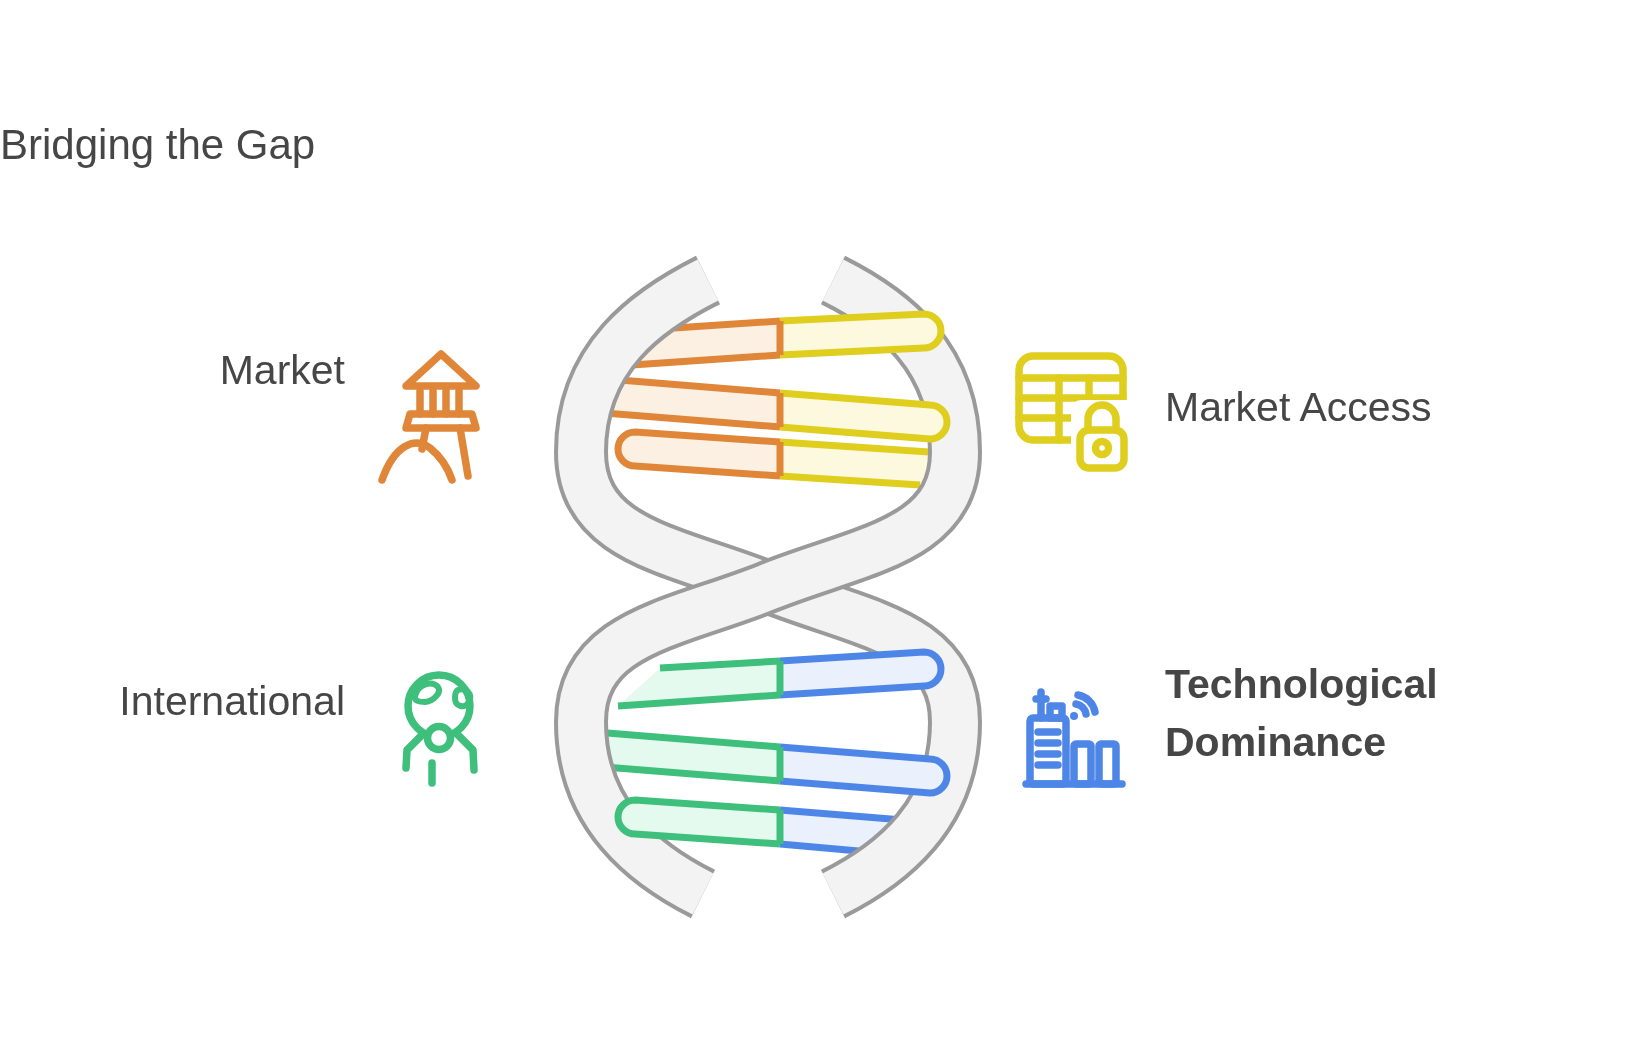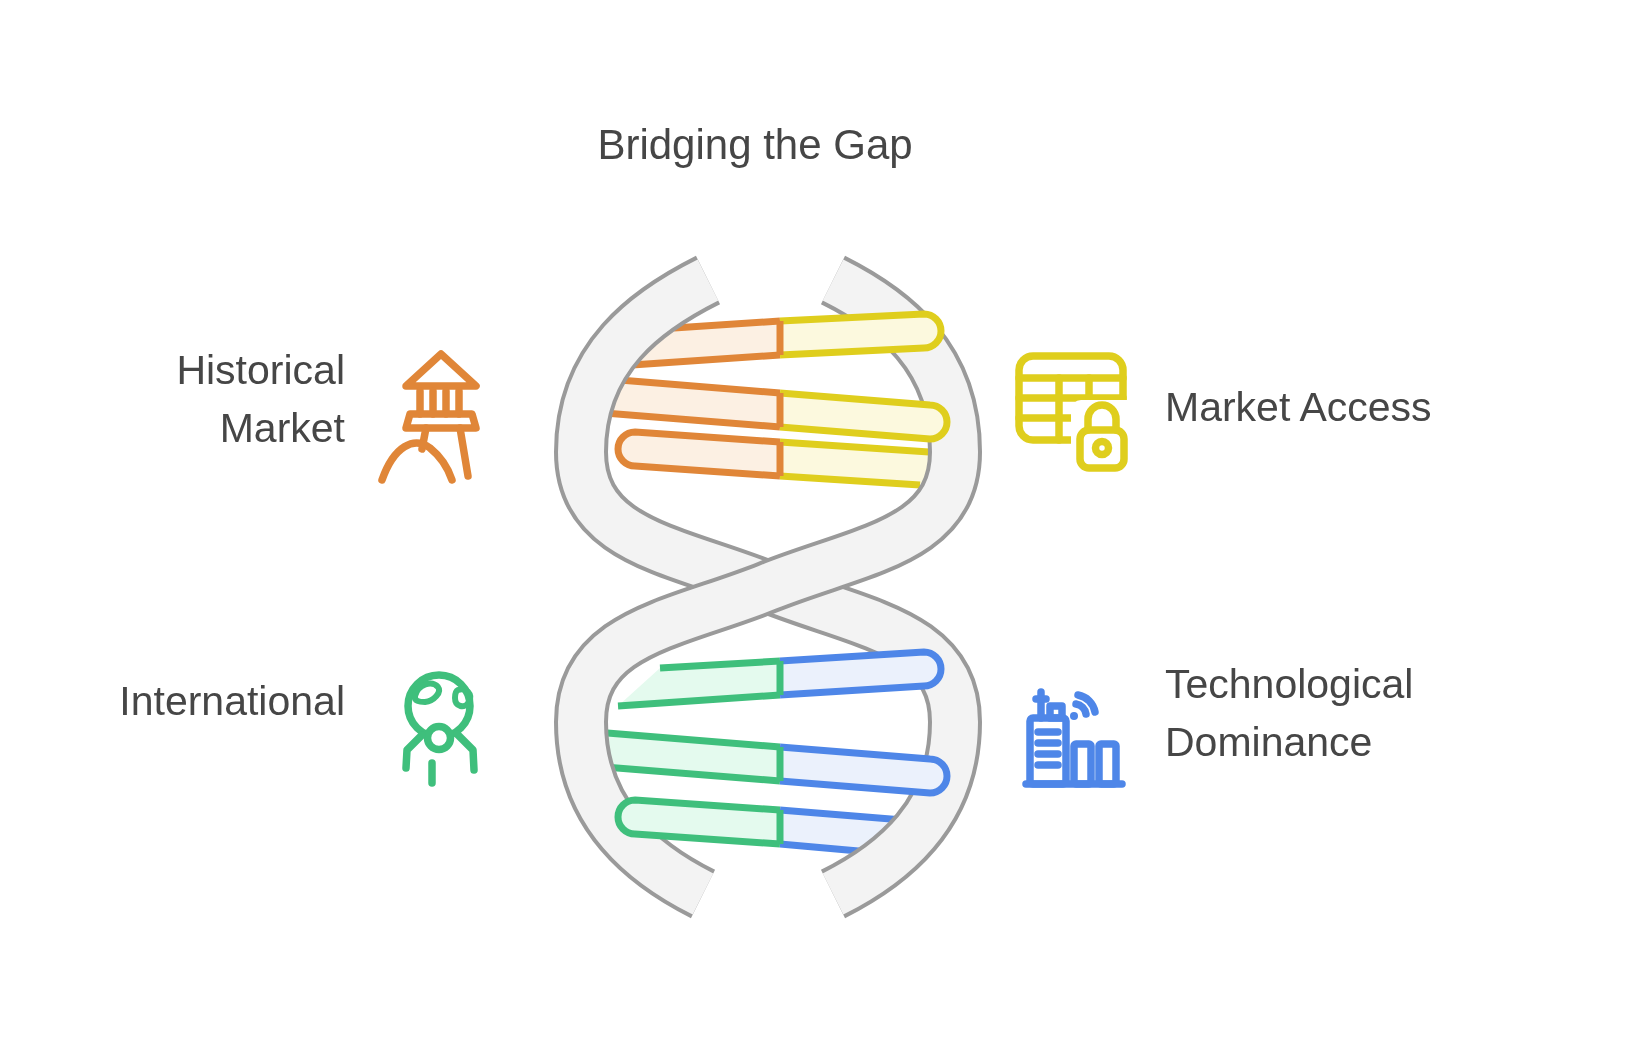--- a/index.html
+++ b/index.html
@@ -7,21 +7,21 @@
     width:1625px;height:1048px;position:relative;overflow:hidden;
     background:var(--background,#fff);
     font-family:"Liberation Sans", sans-serif;
   }
   .label{
     position:absolute;color:var(--text,#464646);
     font-size:41px;line-height:58px;font-weight:400;white-space:nowrap;
   }
   .ra{text-align:right;}
   #title{
-    position:absolute;left:0;top:116px;width:1510px;text-align:center;
+    position:absolute;left:0;top:116px;width:1510px;
     font-size:42px;line-height:58px;color:var(--text,#464646);
   }
   .iconbox{position:absolute;}
   .iconbox svg{display:block;overflow:visible;}
   
   .ic{fill:none;stroke-width:7.5;stroke-linecap:round;stroke-linejoin:round;}
   .ic-o{stroke:var(--orange);}
   .ic-y{stroke:var(--yellow);}
   .ic-g{stroke:var(--green);}
   .ic-b{stroke:var(--blue);}
@@ -42,33 +42,32 @@
   .s-y{stroke:var(--yellow);}
   .s-g{stroke:var(--green);}
   .s-b{stroke:var(--blue);}
 </style>
 </head>
 <body>
 
 <div id="title">Bridging the Gap</div>
 
 <div class="label ra" style="right:1280px;top:341px;">
-  <div>Historical</div>
   <div>Market</div>
 </div>
 
 <div class="label" style="left:1165px;top:378px;">
   <div>Market Access</div>
 </div>
 
 <div class="label ra" style="right:1280px;top:655px;margin-top:17px;">
   <div>International</div>
 </div>
 
-<div class="label" style="left:1165px;top:655px;">
+<div class="label" style="left:1165px;top:655px;font-weight:bold;">
   <div>Technological</div>
   <div>Dominance</div>
 </div>
 
 <div class="iconbox" style="left:378px;top:340px;width:125px;height:145px;">
   <svg width="125" height="145" viewBox="0 0 125 145">
     <path class="ic ic-o" d="M28,46 L63,14 L98,46 Z"></path>
     <path class="ic ic-o" d="M42,51 V74 M55,51 V74 M68,51 V74 M81,51 V74"></path>
     <path class="ic ic-o" d="M32,74 L94,74 L98,88 L28,88 Z"></path>
     <path class="ic ic-o" d="M48,88 L44,109"></path>

